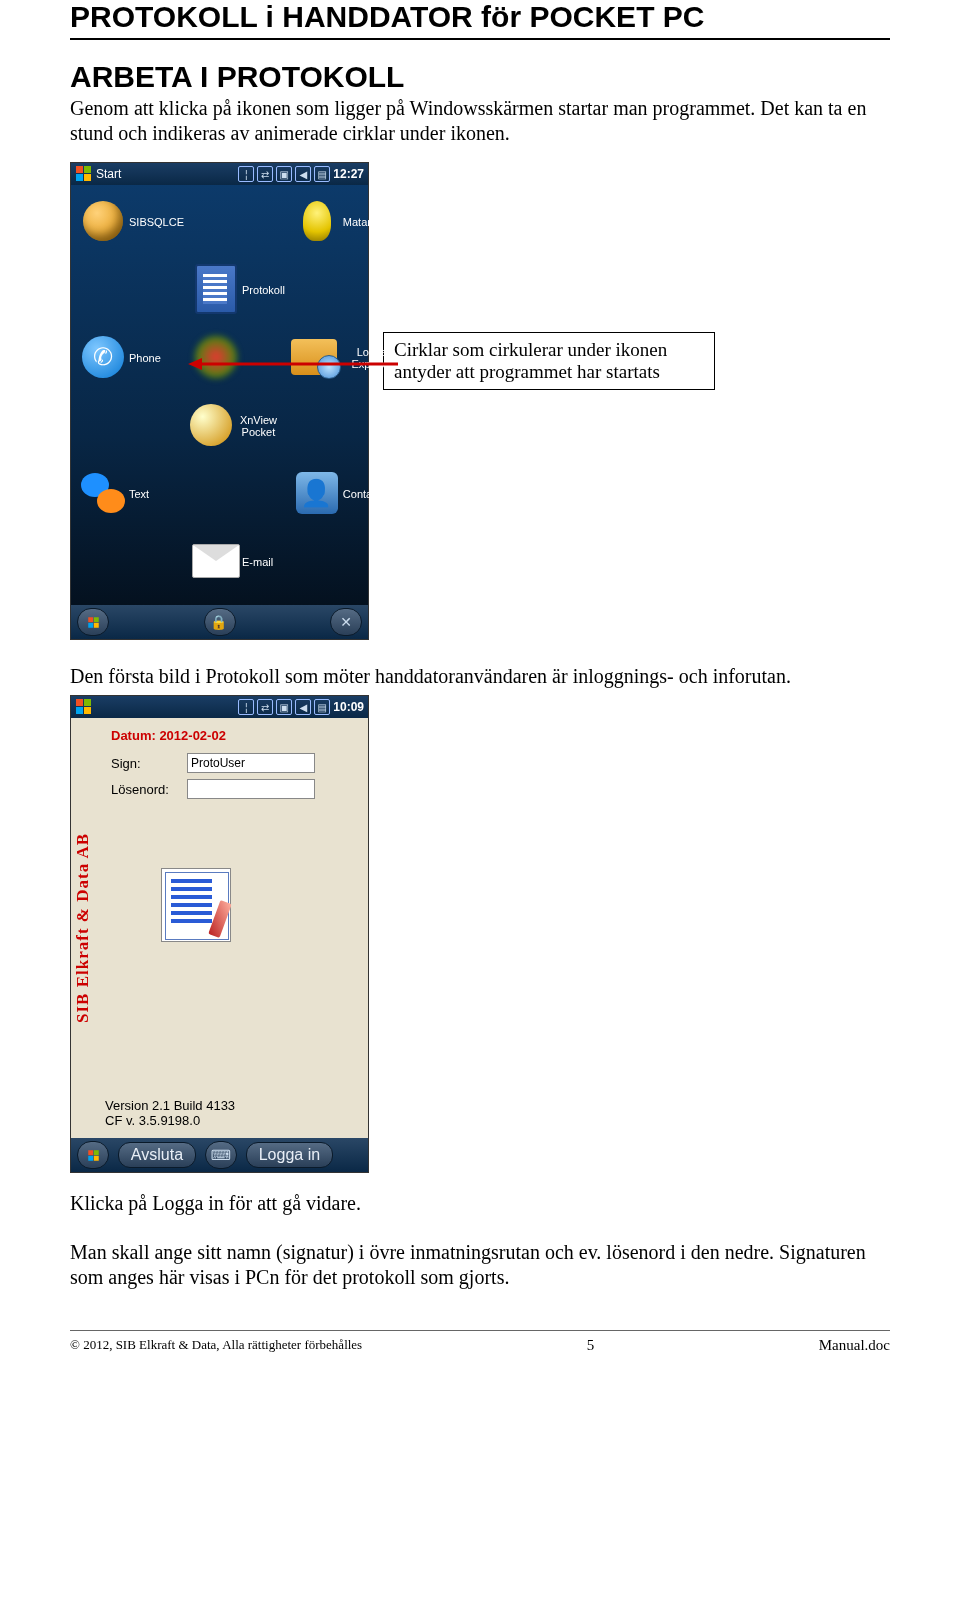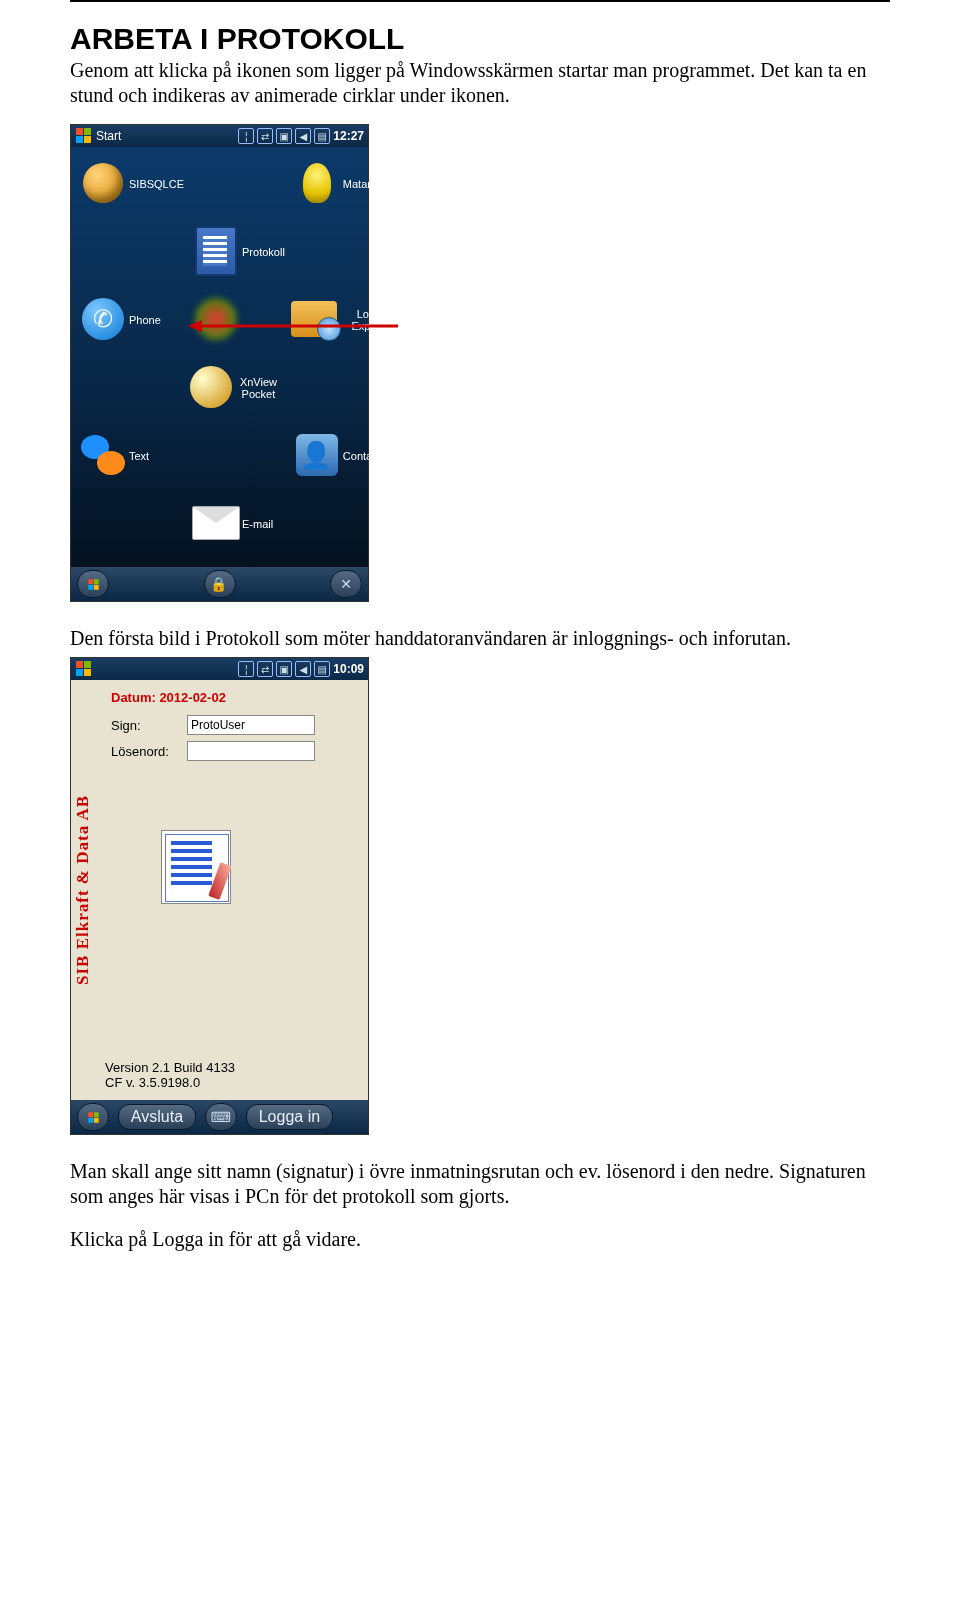--- a/index.html
+++ b/index.html
@@ -58,20 +58,21 @@
   .ver{position:absolute;left:34px;bottom:10px;font-size:13px;color:#000}
   .rowwrap{position:relative}
   .footer{display:flex;justify-content:space-between;margin-top:40px;font-size:15px;border-top:1px solid #666;padding-top:6px}
   .footer .center{flex:1;text-align:center}
   .copy{font-size:13px}
 </style>
 </head>
 <body>
 
 <div class="page">
+  <h1>PROTOKOLL i HANDDATOR för POCKET PC</h1>
   <hr class="rule">
 
   <h2>ARBETA I PROTOKOLL</h2>
   <p>Genom att klicka på ikonen som ligger på Windowsskärmen startar man programmet. Det kan ta en stund och indikeras av animerade cirklar under ikonen.</p>
 
   <div class="row rowwrap">
 
     <div class="device">
       <div class="statusbar">
         <div class="left">
@@ -183,20 +184,21 @@
         <div class="softbtn">🔒</div>
         <div class="softbtn">✕</div>
       </div>
     </div>
 
     <svg class="arrow" width="220" height="20">
       <line x1="10" y1="10" x2="210" y2="10"></line>
       <polygon points="0,10 14,4 14,16"></polygon>
     </svg>
 
+    <div class="callout">Cirklar som cirkulerar under ikonen antyder att programmet har startats</div>
   </div>
 
   <p style="margin-top:24px">Den första bild i Protokoll som möter handdatoranvändaren är inloggnings- och inforutan.</p>
 
   <div class="device" style="margin-top:6px">
     <div class="statusbar">
       <div class="left">
         <span class="winicon">
             <span class="r"></span>
             <span class="g"></span>
@@ -243,16 +245,21 @@
             <span class="y"></span>
           </span>
         </div>
       <div class="pill">Avsluta</div>
       <div class="softbtn">⌨</div>
       <div class="pill">Logga in</div>
       <div style="width:20px"></div>
     </div>
   </div>
 
+  <p style="margin-top:18px">Klicka på Logga in för att gå vidare.</p>
   <p style="margin-top:24px">Man skall ange sitt namn (signatur) i övre inmatningsrutan och ev. lösenord i den nedre. Signaturen som anges här visas i PCn för det protokoll som gjorts.</p>
-  <p style="margin-top:18px">Klicka på Logga in för att gå vidare.</p>
-
+
+  <div class="footer">
+    <span class="copy">© 2012, SIB Elkraft &amp; Data, Alla rättigheter förbehålles</span>
+    <span class="center">5</span>
+    <span>Manual.doc</span>
+  </div>
 </div>
 
 </body></html>

